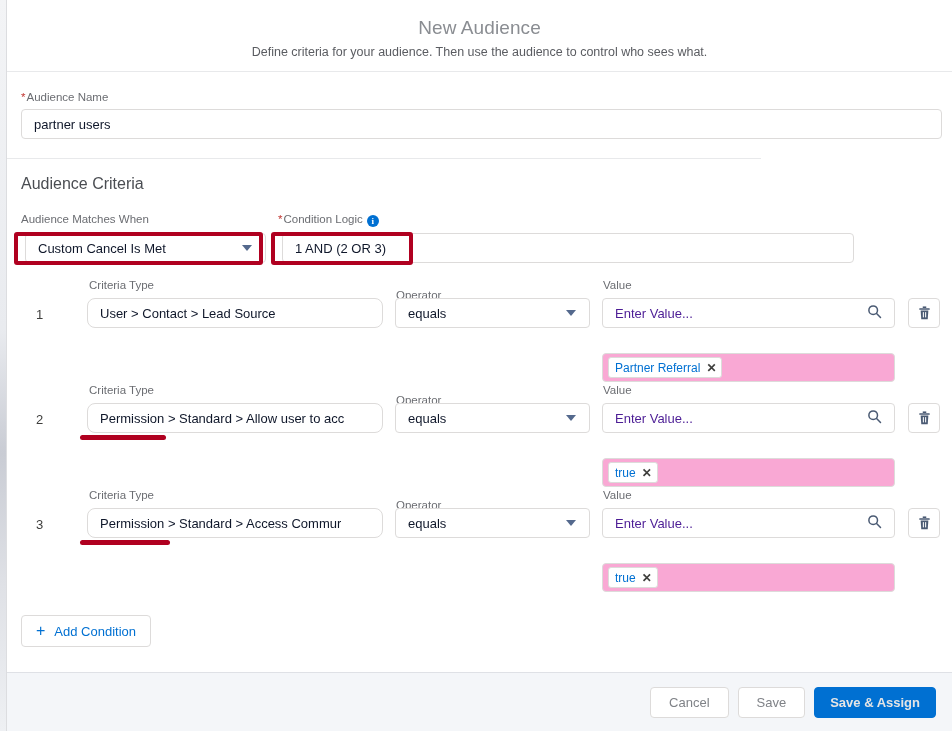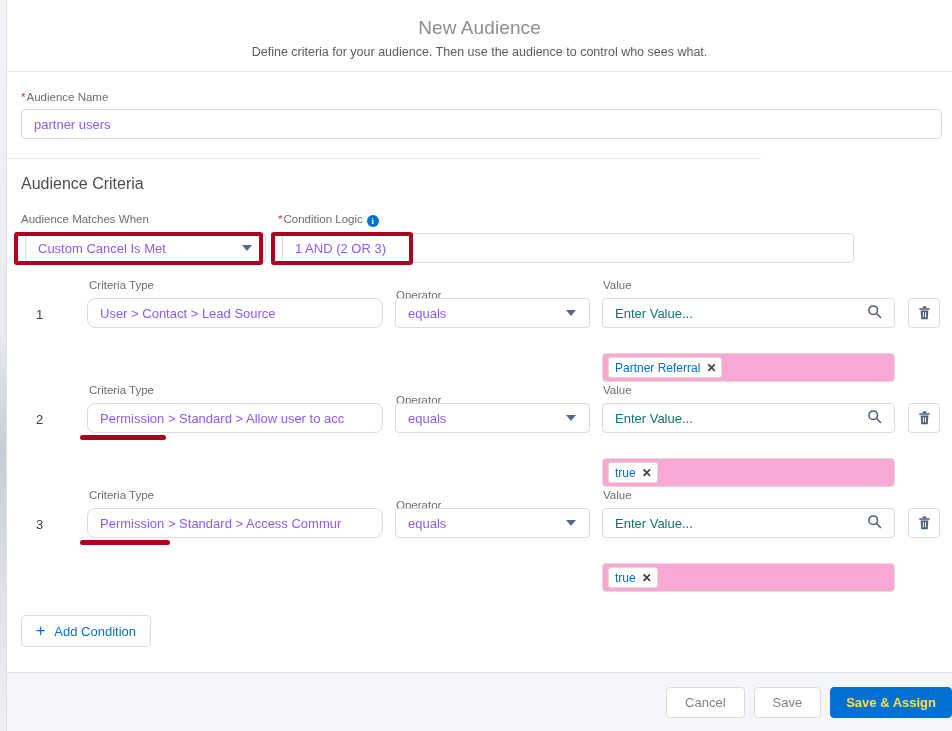--- a/index.html
+++ b/index.html
@@ -60,21 +60,21 @@
   }
   .req-star { color: #c23934; margin-right: 1px; }
 
   .lbl-audience-name { position: absolute; left: 14px; top: 18px; }
 
   .input-base {
     border: 1px solid #dddbda;
     border-radius: 4px;
     background: #ffffff;
     font-size: 13px;
-    color: #8b5cf6;
+    color: #0f172a;
     padding: 0 12px;
     display: flex;
     align-items: center;
     outline: none;
     width: 100%;
   }
   .audience-name-input {
     position: absolute; left: 14px; top: 36px;
     width: 921px; height: 30px;
   }
@@ -161,21 +161,21 @@
   .crit-input .txt { display: block; overflow: hidden; white-space: nowrap; }
   .oper-select {
     position: absolute; left: 388px; top: 19px;
     width: 195px; height: 30px;
     justify-content: space-between;
   }
   .val-input {
     position: absolute; left: 595px; top: 19px;
     width: 293px; height: 30px;
     justify-content: space-between;
-    color: #0f766e;
+    color: #4c1d95;
   }
   .search-ico { color: #4a5a73; }
   .trash-btn {
     position: absolute; left: 901px; top: 19px;
     width: 32px; height: 30px;
     border: 1px solid #dddbda;
     border-radius: 4px;
     background: #fff;
     display: flex; align-items: center; justify-content: center;
     cursor: pointer;
@@ -223,31 +223,32 @@
   }
   .plus-ico { font-size: 16px; color: #0070d2; line-height: 1; font-weight: 500; }
 
   
   .modal-footer {
     position: absolute; left: 7px; top: 672px;
     width: 945px; height: 59px;
     background: #f4f6f9;
     border-top: 1px solid #dfe1e6;
     display: flex; align-items: center; justify-content: flex-end;
+    padding-right: 16px;
     gap: 9px;
   }
   .btn {
     height: 31px; padding: 0 18px;
     border-radius: 4px;
     font-size: 13px;
     display: inline-flex; align-items: center; justify-content: center;
     cursor: pointer;
   }
   .btn-neutral { background: #fff; border: 1px solid #dddbda; color: #7f8287; }
-  .btn-brand { background: #0070d2; border: 1px solid #0070d2; color: #fde047; font-weight: bold; padding: 0 15px; }
+  .btn-brand { background: #0070d2; border: 1px solid #0070d2; color: #e5e5e5; font-weight: bold; padding: 0 15px; }
 </style>
 </head>
 <body>
 
 <div class="page">
 
   <div class="left-gutter"></div>
 
   <div class="modal-header">
     <div class="modal-title">New Audience</div>

